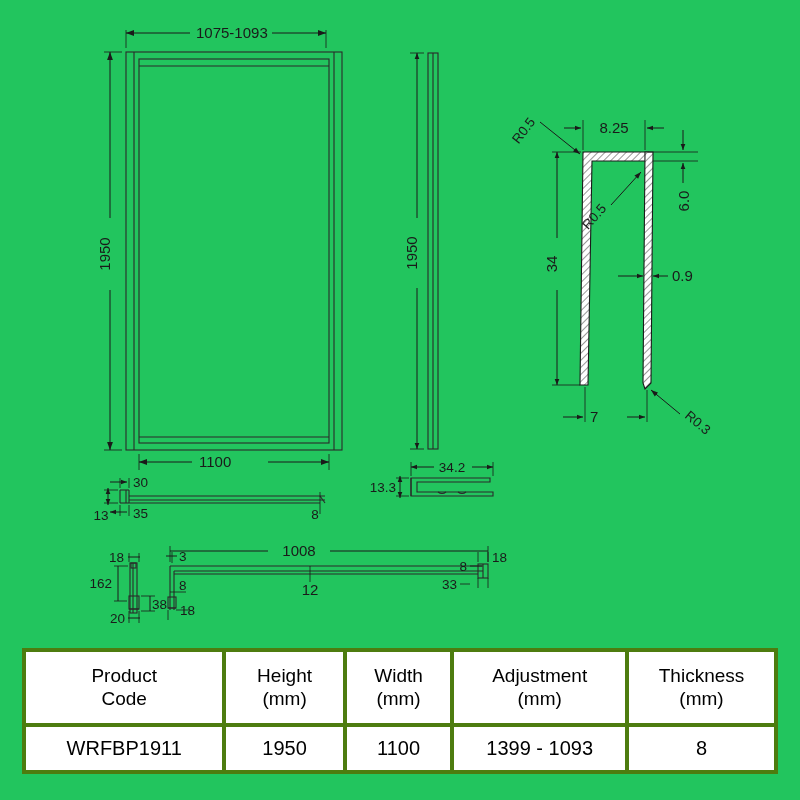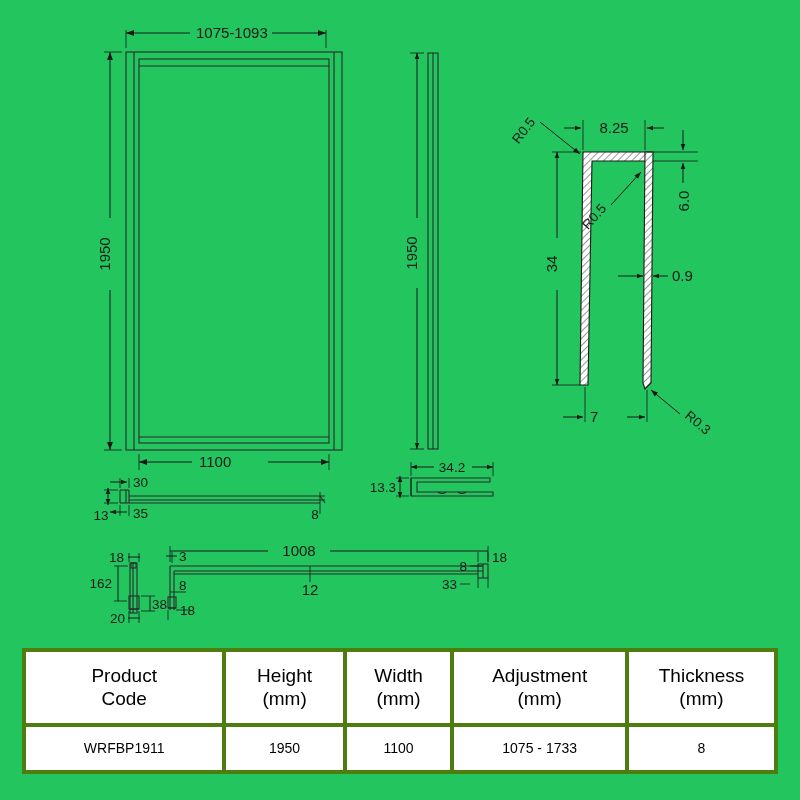--- a/index.html
+++ b/index.html
@@ -46,21 +46,21 @@
     font-weight: normal;
     color: #000;
   }
   table.spec thead td {
     font-size: 19px;
     line-height: 1.22;
     padding: 7px 2px 8px 2px;
     height: 56px;
   }
   table.spec tbody td {
-    font-size: 14px;
+    font-size: 20px;
     padding: 6px 2px 7px 2px;
     height: 30px;
   }
   .col-code   { width: 27.0%; }
   .col-height { width: 15.8%; margin-left: 36px; }
   .col-width  { width: 14.0%; }
   .col-adj    { width: 23.4%; border-radius: 18px; }
   .col-thick  { width: 19.8%; }
 
   
@@ -364,20 +364,20 @@
             <div>Thickness</div>
             <div>(mm)</div>
           </td>
         </tr>
       </thead>
       <tbody>
         <tr>
           <td>WRFBP1911</td>
           <td>1950</td>
           <td>1100</td>
-          <td>1075 - 1733</td>
+          <td>1399 - 1093</td>
           <td>8</td>
         </tr>
       </tbody>
     </table>
   </div>
 
 </div>
 
 </body></html>

